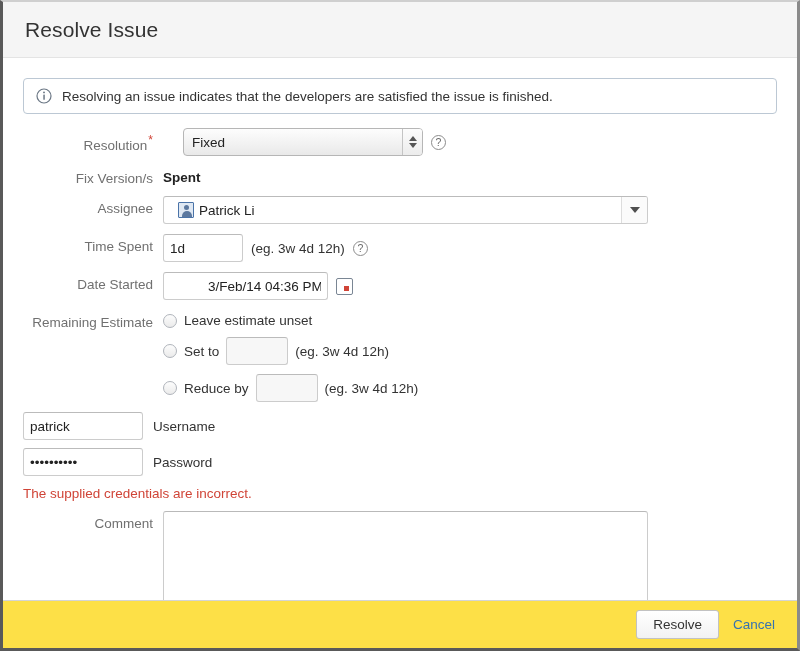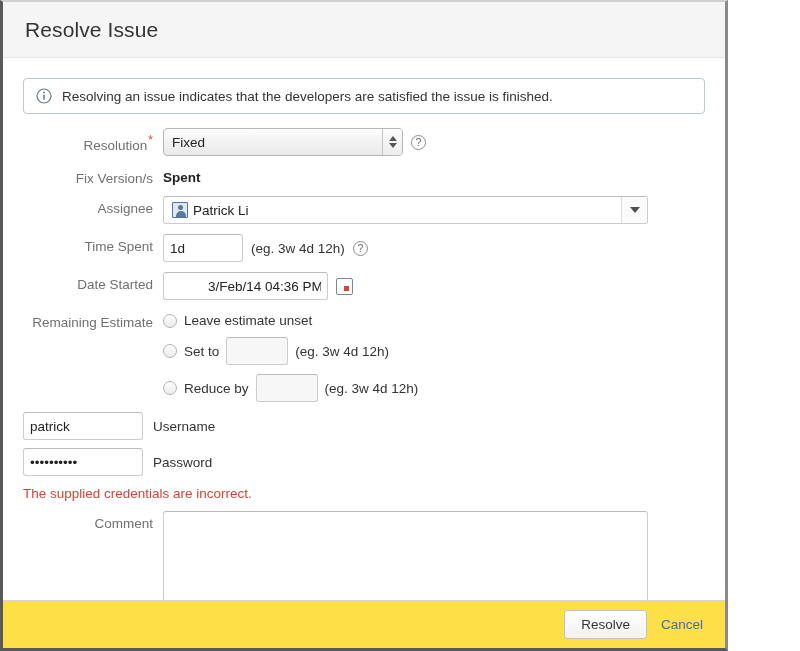--- a/index.html
+++ b/index.html
@@ -5,21 +5,21 @@
   * { box-sizing: border-box; }
   html, body {
     margin: 0; padding: 0;
     width: 800px; height: 651px;
     background: #ffffff;
     font-family: "Liberation Sans", sans-serif;
   }
 
   .dialog {
     position: relative;
-    width: 728px; height: 651px;
+    width: 800px; height: 651px;
     background: #ffffff;
     border-left: 3px solid #595959;
     border-right: 3px solid #8a8a8a;
     border-top: 2px solid #cfcfcf;
     border-bottom: 3px solid #595959;
     overflow: hidden;
     display: flex;
     flex-direction: column;
   }
 
@@ -121,20 +121,21 @@
     position: relative;
     width: 240px; height: 28px;
     border: 1px solid #b6b6b6;
     border-radius: 4px;
     background: linear-gradient(#fdfdfd, #e9e9e9);
     display: flex;
     align-items: center;
     padding-left: 8px;
     font-size: 13.5px;
     color: #222222;
+    margin-left: 20px;
   }
   .sel-stepper {
     position: absolute; right: 0; top: 0;
     width: 20px; height: 100%;
     border-left: 1px solid #c4c4c4;
     display: flex; flex-direction: column;
     align-items: center; justify-content: center;
     gap: 2px;
     background: linear-gradient(#fcfcfc, #ececec);
     border-radius: 0 3px 3px 0;
@@ -145,21 +146,21 @@
 
   
   .combo {
     position: relative;
     width: 485px; height: 28px;
     border: 1px solid #cccccc;
     border-top-color: #bbbbbb;
     border-radius: 3px;
     background: #ffffff;
     display: flex; align-items: center;
-    padding-left: 8px; gap: 5px;
+    padding-left: 14px; gap: 5px;
     font-size: 13.5px; color: #222222;
   }
   .combo-arrow {
     position: absolute; right: 0; top: 0;
     width: 26px; height: 100%;
     border-left: 1px solid #dddddd;
     background: #fbfbfb;
     display: flex; align-items: center; justify-content: center;
     border-radius: 0 2px 2px 0;
   }

